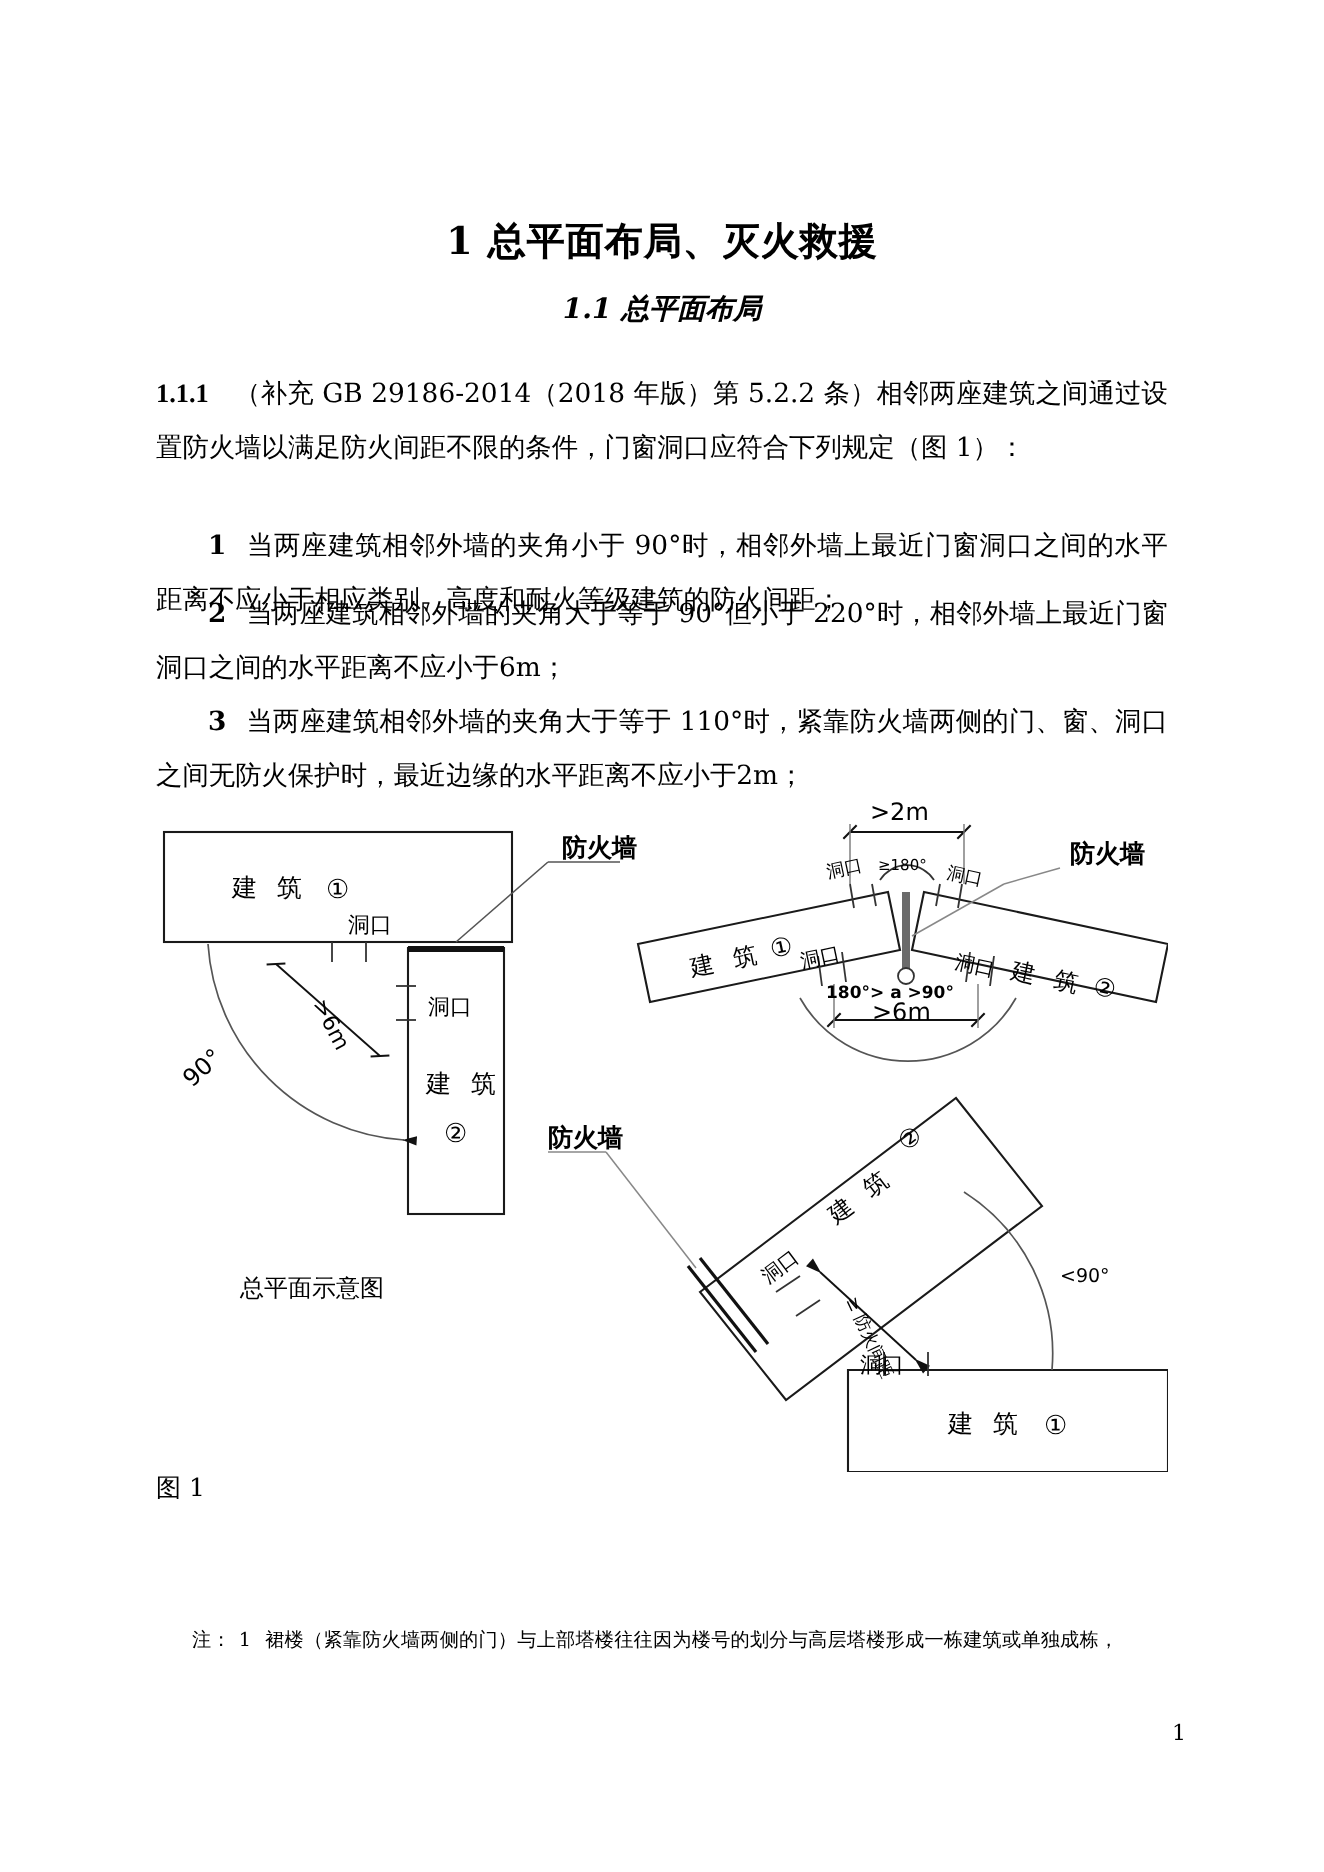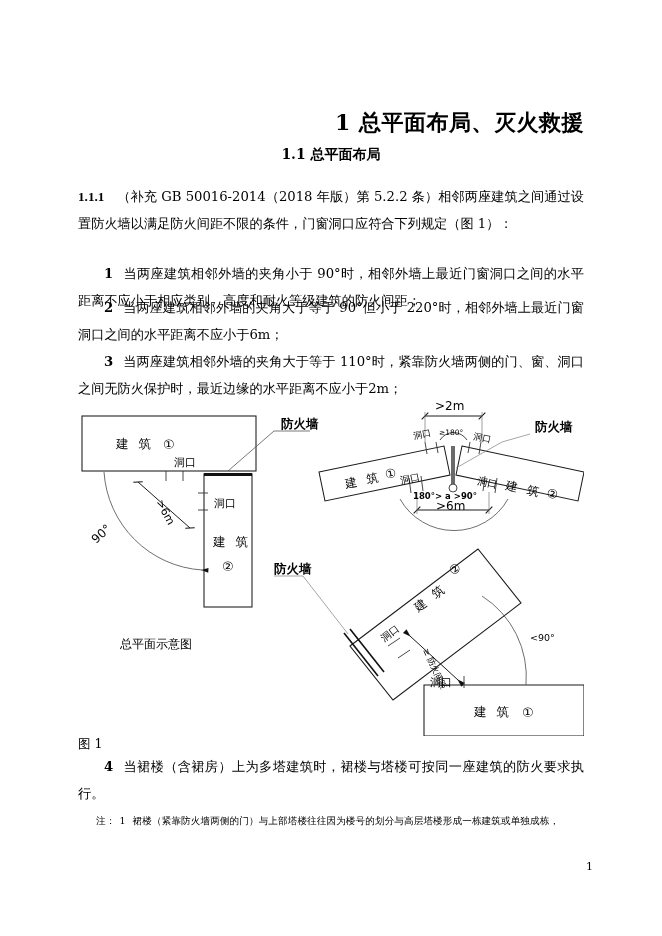--- a/index.html
+++ b/index.html
@@ -25,39 +25,40 @@
   .content {
     position: absolute;
     left: 78px;
     top: 0;
     width: 506px;
     height: 936px;
   }
 
   
   .h1 {
-    text-align: right;
-    font-size: 22px;
+    text-align: center;
+    font-size: 19px;
     font-weight: bold;
     letter-spacing: 0.5px;
     margin: 0;
     position: absolute;
     top: 108px;
     left: 0;
     width: 506px;
   }
   .h2 {
     text-align: center;
     font-size: 14px;
     font-weight: bold;
     margin: 0;
     position: absolute;
     top: 146px;
     left: 0;
     width: 506px;
+    font-style: italic;
   }
 
   
   .para {
     position: absolute;
     left: 0;
     width: 506px;
     font-size: 13.2px;
     line-height: 27px;
     text-align: justify;
@@ -124,21 +125,21 @@
 </head>
 <body>
 
 <div class="page">
   <div class="content">
 
     <div class="h1">1  总平面布局、灭火救援</div>
     <div class="h2">1.1  总平面布局</div>
 
     <div class="para p-clause">
-      <span class="num">1.1.1</span><span>&nbsp;&nbsp;&nbsp;</span><span>（补充 GB 50016-2014（2018 年版）第 5.2.2 条）相邻两座建筑之间通过设置防火墙以满足防火间距不限的条件，门窗洞口应符合下列规定（图 1）：</span>
+      <span class="num">1.1.1</span><span>&nbsp;&nbsp;&nbsp;</span><span>（补充 GB 29186-2014（2018 年版）第 5.2.2 条）相邻两座建筑之间通过设置防火墙以满足防火间距不限的条件，门窗洞口应符合下列规定（图 1）：</span>
     </div>
 
     <div class="para p-item1">
       <span class="item-lead">1</span><span>当两座建筑相邻外墙的夹角小于 90°时，相邻外墙上最近门窗洞口之间的水平距离不应小于相应类别、高度和耐火等级建筑的防火间距；</span>
     </div>
 
     <div class="para p-item2">
       <span class="item-lead">2</span><span>当两座建筑相邻外墙的夹角大于等于 90°但小于 220°时，相邻外墙上最近门窗洞口之间的水平距离不应小于6m；</span>
     </div>
 
@@ -277,23 +278,20 @@
           <text x="396" y="318" font-size="12.5" letter-spacing="3">建  筑</text>
           <text x="444" y="319" font-size="13">①</text>
           <text x="452" y="243" font-size="9.5">&lt;90°</text>
           <text x="345" y="252" font-size="8.5" transform="rotate(65 345 252)">≥ 防火间距</text>
         </g>
       </svg>
     </div>
 
     <div class="fig-caption">图 1</div>
 
-    <div class="para p-item4">
-      <span class="item-lead">4</span><span>当裙楼（含裙房）上为多塔建筑时，裙楼与塔楼可按同一座建筑的防火要求执行。</span>
-    </div>
 
     <div class="note">
       <span class="note-label">注：</span><span class="note-idx">1</span><span>裙楼（紧靠防火墙两侧的门）与上部塔楼往往因为楼号的划分与高层塔楼形成一栋建筑或单独成栋，</span>
     </div>
 
     <div class="page-number">1</div>
 
   </div>
 </div>
 

